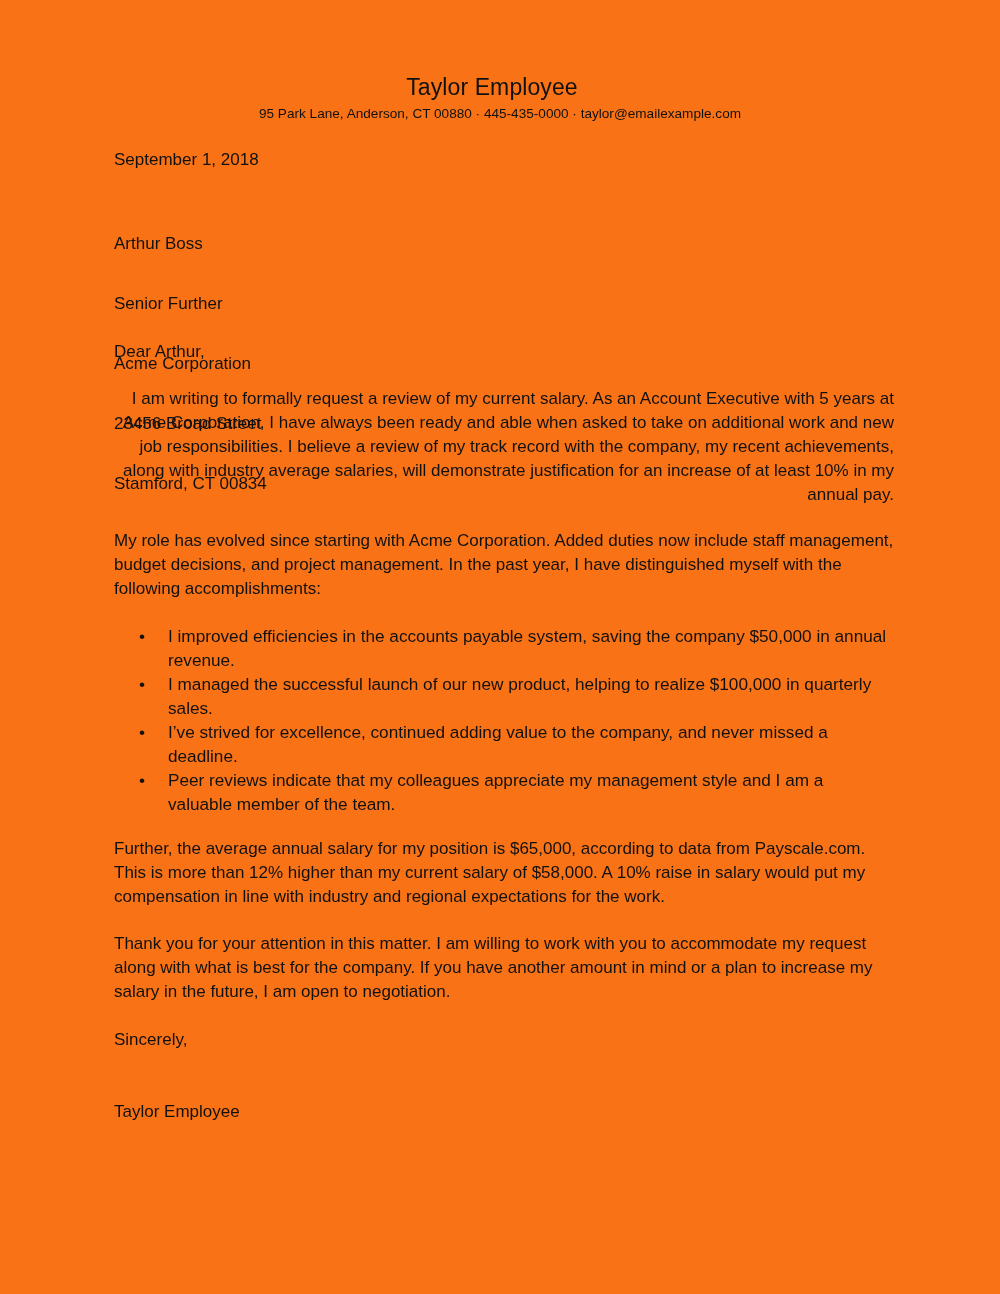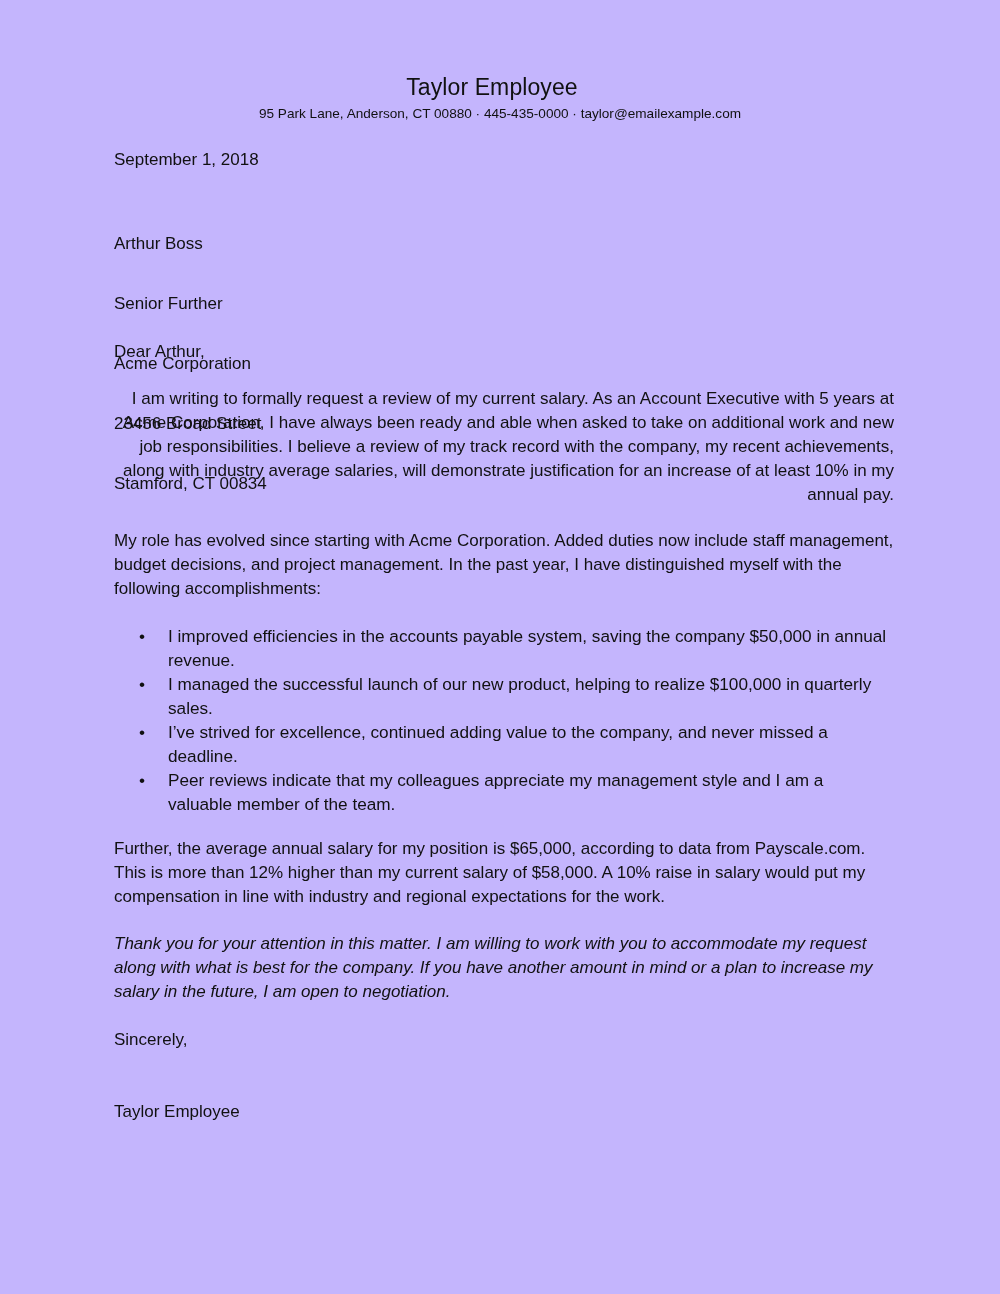--- a/index.html
+++ b/index.html
@@ -13,21 +13,21 @@
       position: relative;
       overflow: hidden;
       font-family: "Liberation Sans", sans-serif;
       color: #111;
     }
     .page {
       position: absolute;
       left: 0; top: 0;
       width: 1000px;
       height: 1294px;
-      background: #c4b5fd;
+      background: #f97316;
     }
     .header-name {
       position: absolute;
       top: 74px;
       left: 0;
       width: 984px;
       text-align: center;
       font-size: 23px;
       letter-spacing: 0.1px;
     }
@@ -66,21 +66,21 @@
     .bullets li {
       position: relative;
       padding-left: 59px;
     }
     .bullets li .bullet {
       position: absolute;
       left: 30px;
       top: 0;
     }
     .para3 { top: 837px; }
-    .para4 { top: 932px; font-style: italic; }
+    .para4 { top: 932px; }
     .closing { top: 1028px; }
     .signature { top: 1100px; }
   </style>
 </head>
 <body>
 
 <div class="page">
   <div class="header-name">Taylor Employee</div>
   <div class="header-contact">95 Park Lane, Anderson, CT 00880 · 445-435-0000 · taylor@emailexample.com</div>
 

